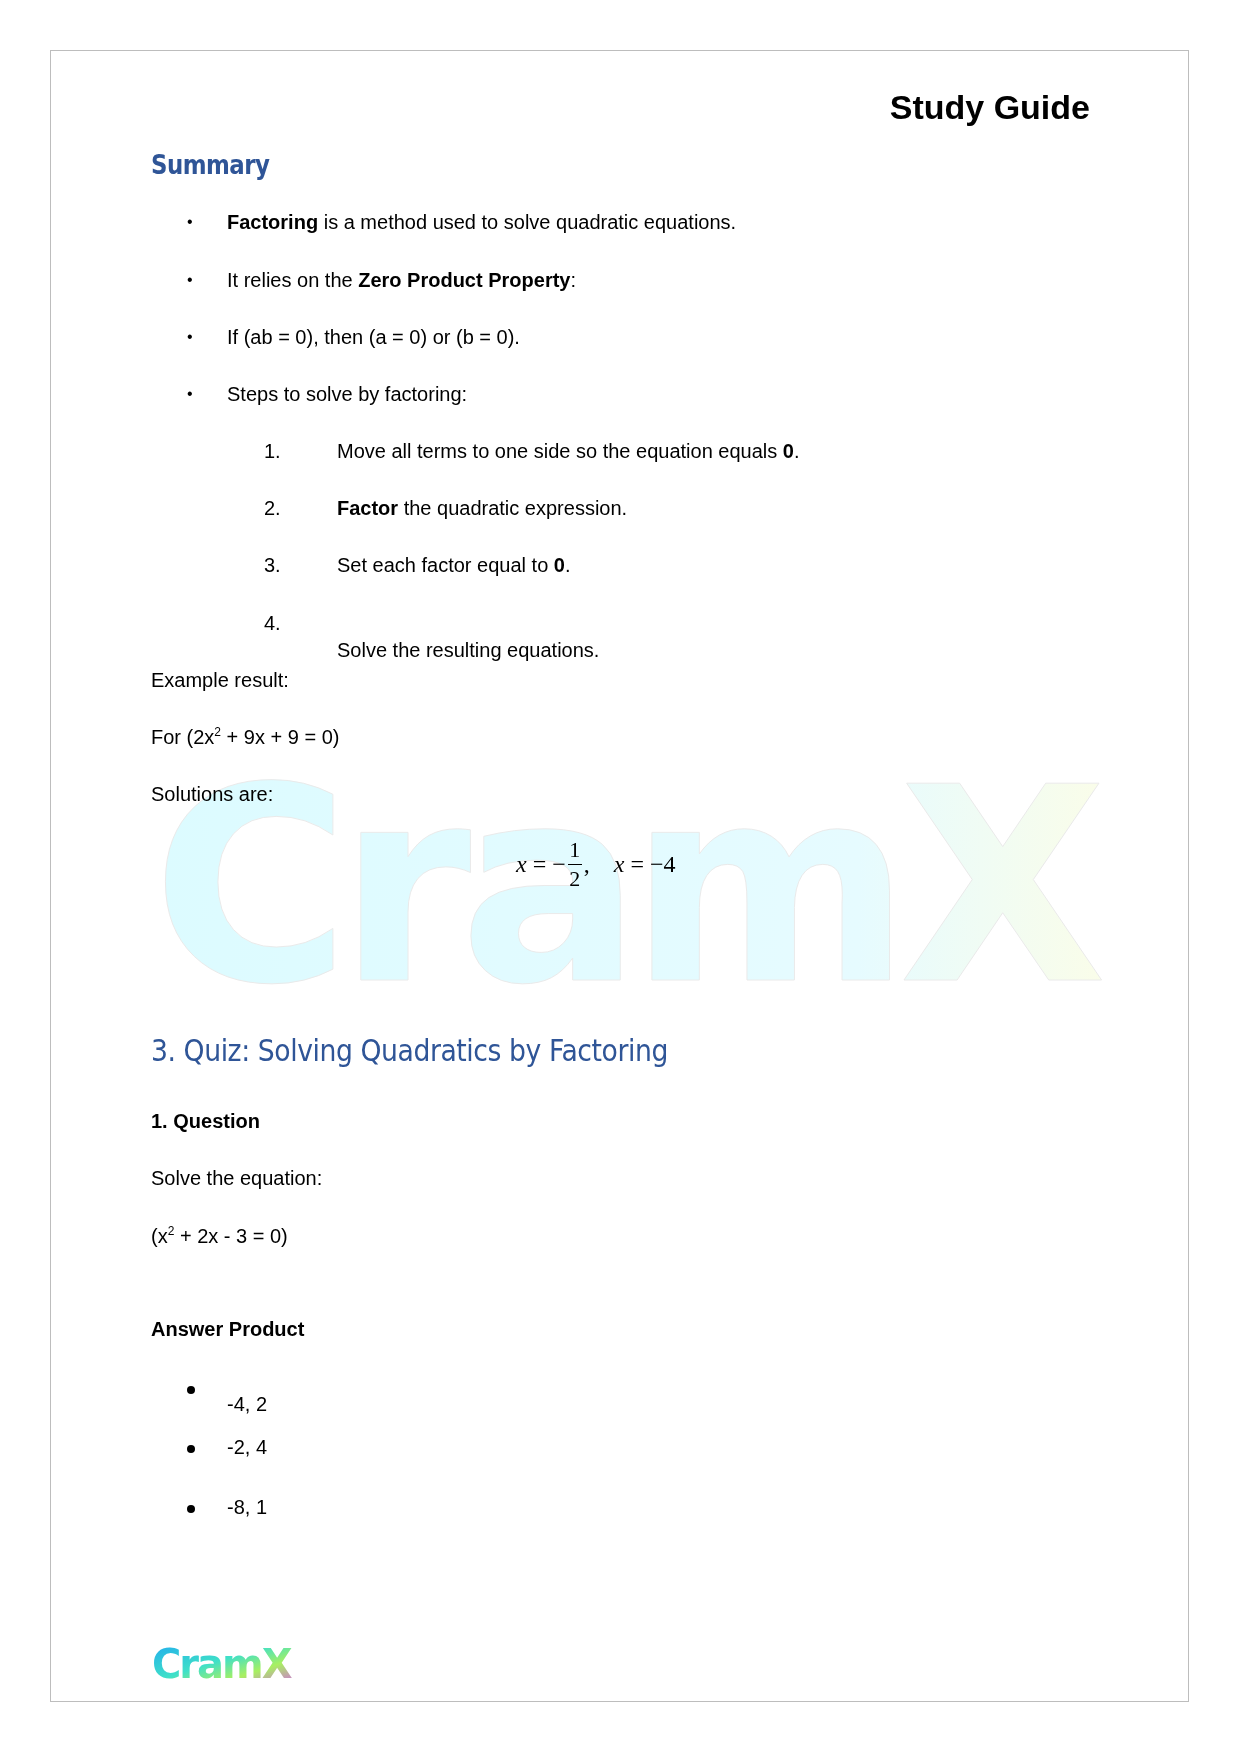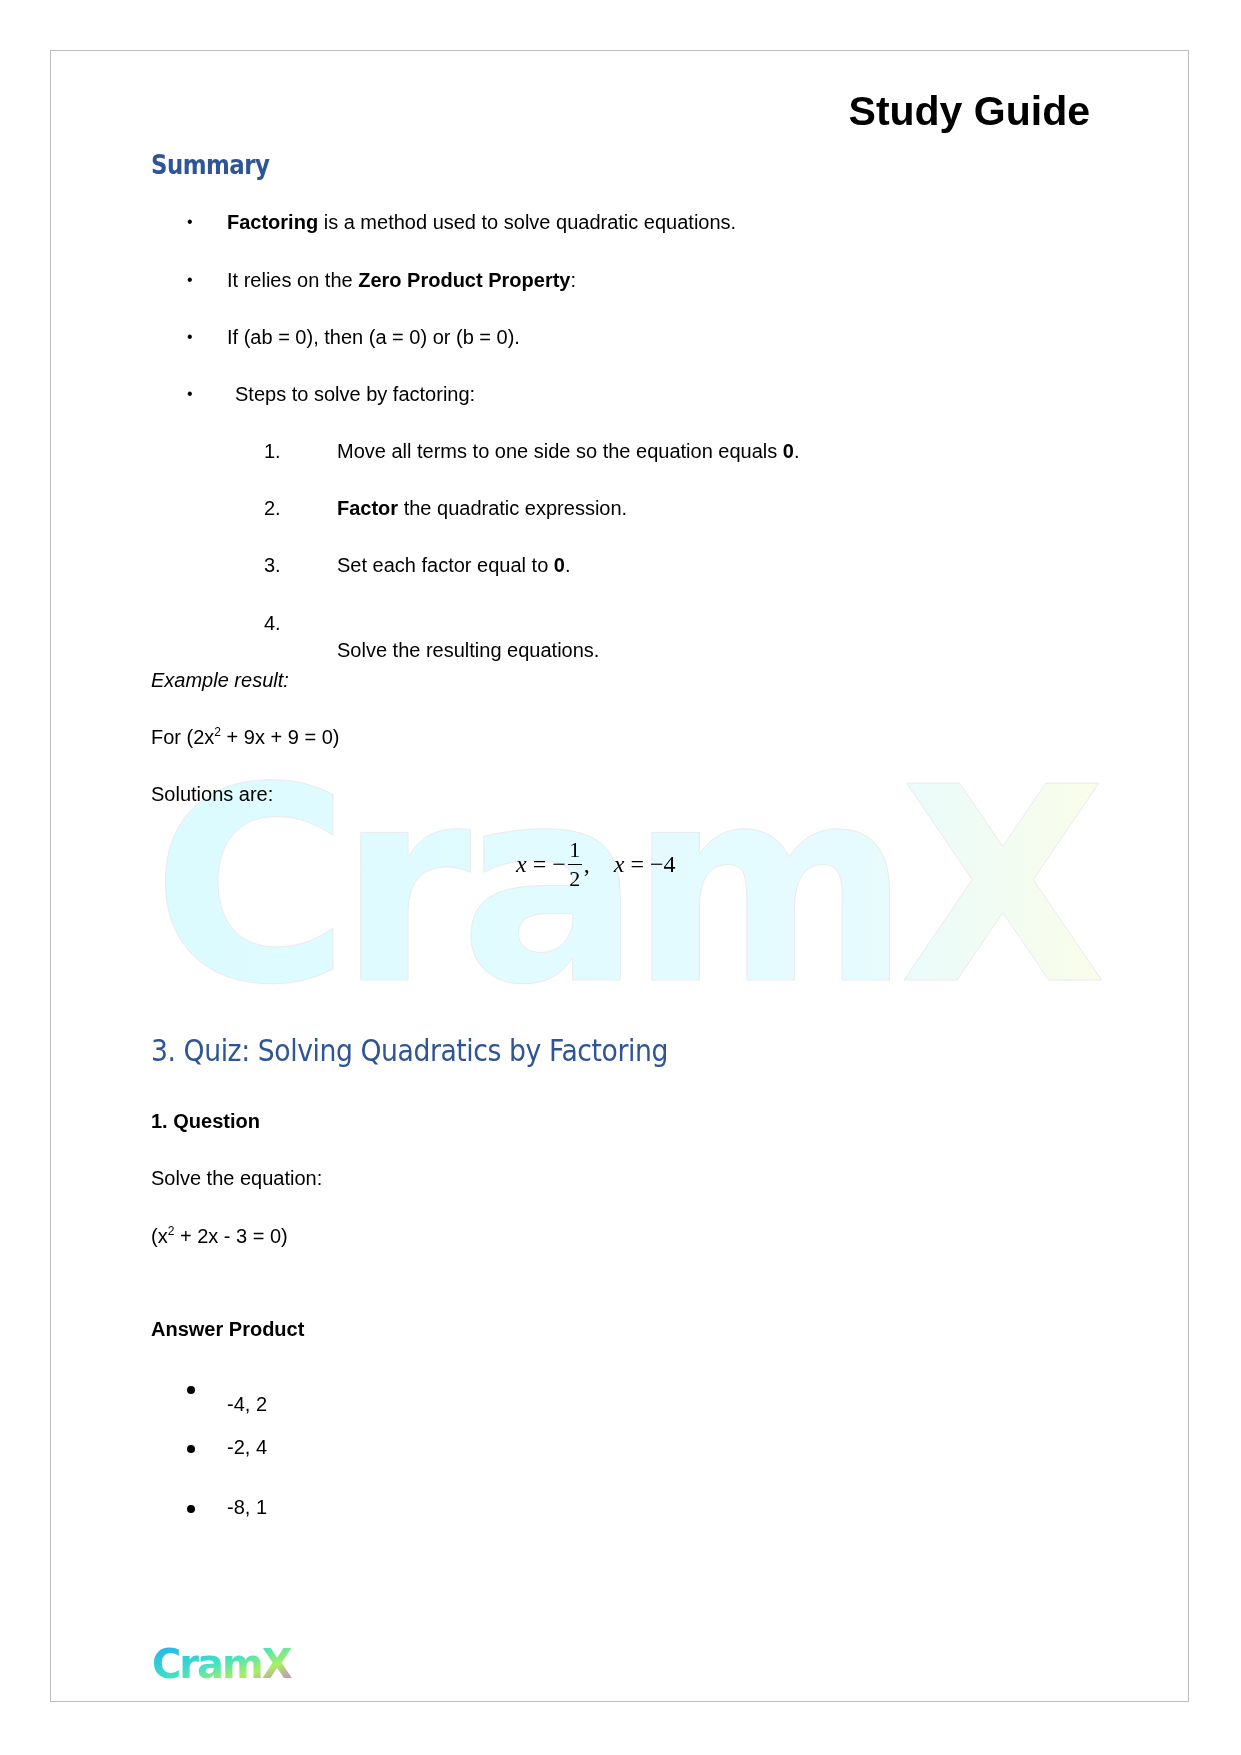--- a/index.html
+++ b/index.html
@@ -1,21 +1,21 @@
 <!DOCTYPE html>
 <html><head>
 <meta charset="utf-8">
 <style>
   html, body { margin:0; padding:0; background:#ffffff; }
   body { width:1241px; height:1755px; position:relative; overflow:hidden;
          font-family:"Liberation Sans", sans-serif; color:#000; }
   .page { position:absolute; left:50px; top:50px; width:1139px; height:1652px;
           border:1px solid #bdbdbd; box-sizing:border-box; background:#fff; }
   .abs { position:absolute; white-space:nowrap; }
-  .title { font-size:41px; font-weight:bold; right:151px; top:88px; }
+  .title { font-size:34px; font-weight:bold; right:151px; top:88px; }
   .h-blue { color:#2f5597; font-family:"DejaVu Sans", sans-serif; }
   .h-summary { left:151px; top:150px; font-size:26px; font-weight:bold; letter-spacing:-0.6px; transform:scaleX(0.88); transform-origin:left top; }
   .h-quiz { left:151px; top:1008px; font-size:31px; letter-spacing:-0.5px; transform:scaleX(0.86); transform-origin:left top; }
   .txt { font-size:20px; line-height:24px; }
   .bullet { left:187px; font-size:16px; }
   .btext { left:227px; }
   .num { left:264px; }
   .ntext { left:302px;margin-left:35px; }
   .para { left:151px; }
   b { font-weight:bold;text-align:center; }
@@ -41,35 +41,35 @@
 <div class="abs txt bullet" style="top:210px;">•</div>
 <div class="abs txt btext" style="top:210px;"><b>Factoring</b><span> is a method used to solve quadratic equations.</span></div>
 
 <div class="abs txt bullet" style="top:268px;">•</div>
 <div class="abs txt btext" style="top:268px;"><span>It relies on the </span><b>Zero Product Property</b><span>:</span></div>
 
 <div class="abs txt bullet" style="top:325px;">•</div>
 <div class="abs txt btext" style="top:325px;">If (ab = 0), then (a = 0) or (b = 0).</div>
 
 <div class="abs txt bullet" style="top:382px;">•</div>
-<div class="abs txt btext" style="top:382px;margin-left:8px;">Steps to solve by factoring:</div>
+<div class="abs txt btext" style="top:382px;">Steps to solve by factoring:</div>
 
 <div class="abs txt num" style="top:439px;">1.</div>
 <div class="abs txt ntext" style="top:439px;"><span>Move all terms to one side so the equation equals </span><b>0</b><span>.</span></div>
 
 <div class="abs txt num" style="top:496px;">2.</div>
 <div class="abs txt ntext" style="top:496px;"><b>Factor</b><span> the quadratic expression.</span></div>
 
 <div class="abs txt num" style="top:553px;">3.</div>
 <div class="abs txt ntext" style="top:553px;"><span>Set each factor equal to </span><b>0</b><span>.</span></div>
 
 <div class="abs txt num" style="top:611px;">4.</div>
 <div class="abs txt ntext" style="top:638px;">Solve the resulting equations.</div>
 
-<div class="abs txt para" style="top:668px;font-style:italic;">Example result:</div>
+<div class="abs txt para" style="top:668px;">Example result:</div>
 <div class="abs txt para" style="top:725px;"><span>For (2x</span><sup>2</sup><span> + 9x + 9 = 0)</span></div>
 <div class="abs txt para z" style="top:782px;">Solutions are:</div>
 
 <svg class="wm" viewBox="0 0 950 240">
   <defs>
     <linearGradient id="wmg" x1="0" y1="0" x2="1" y2="0">
       <stop offset="0" stop-color="#dcfbff"></stop>
       <stop offset="0.55" stop-color="#e6fbff"></stop>
       <stop offset="0.75" stop-color="#fbfde8"></stop>
       <stop offset="1" stop-color="#fbe6fb"></stop>

